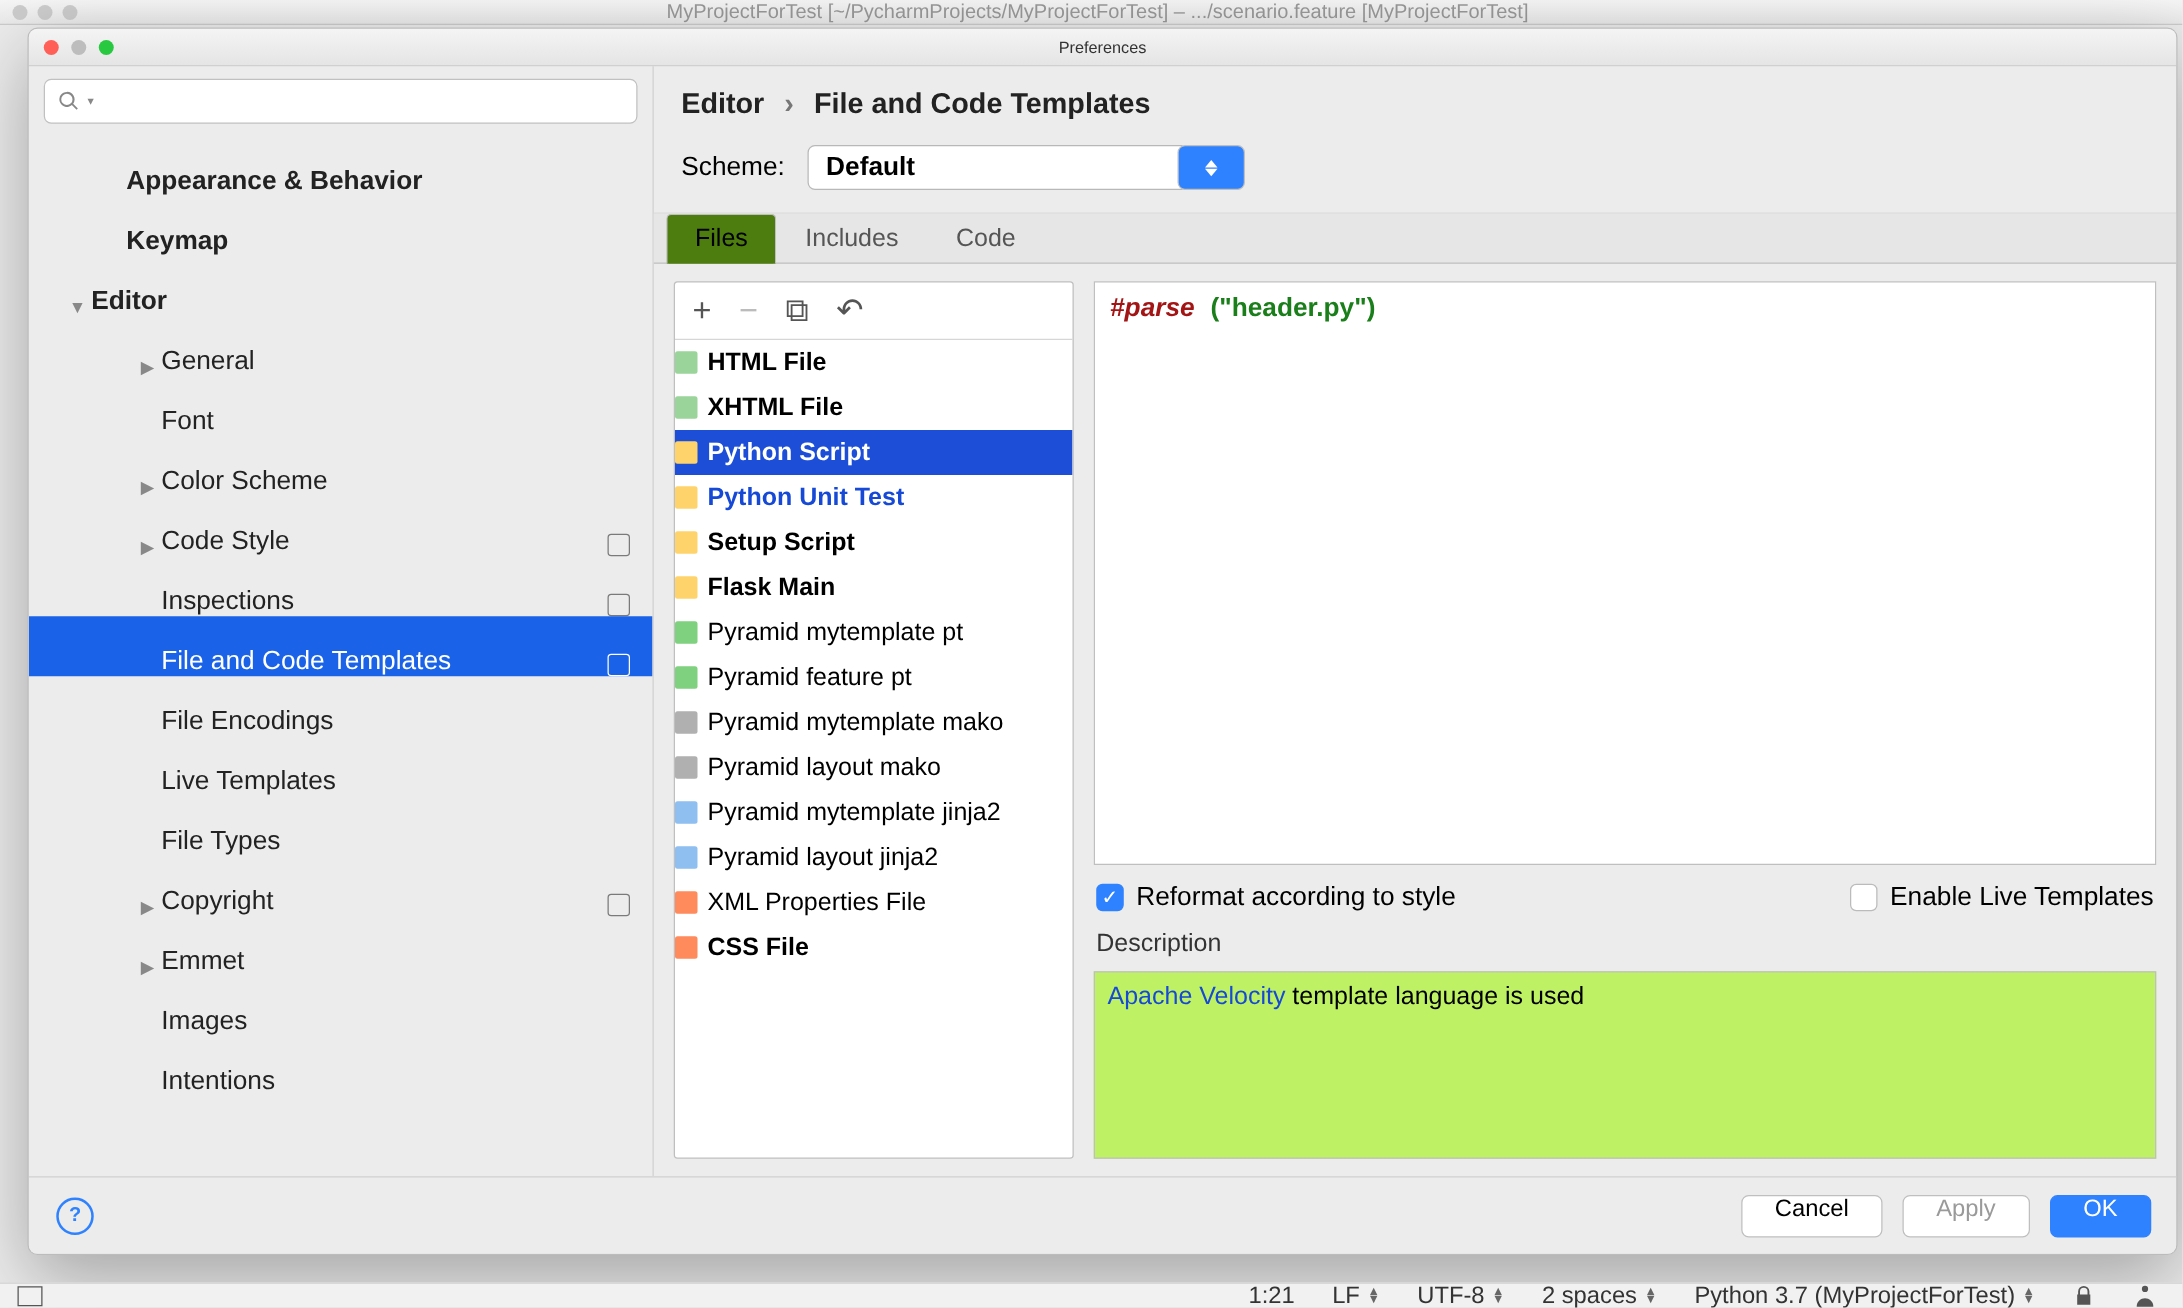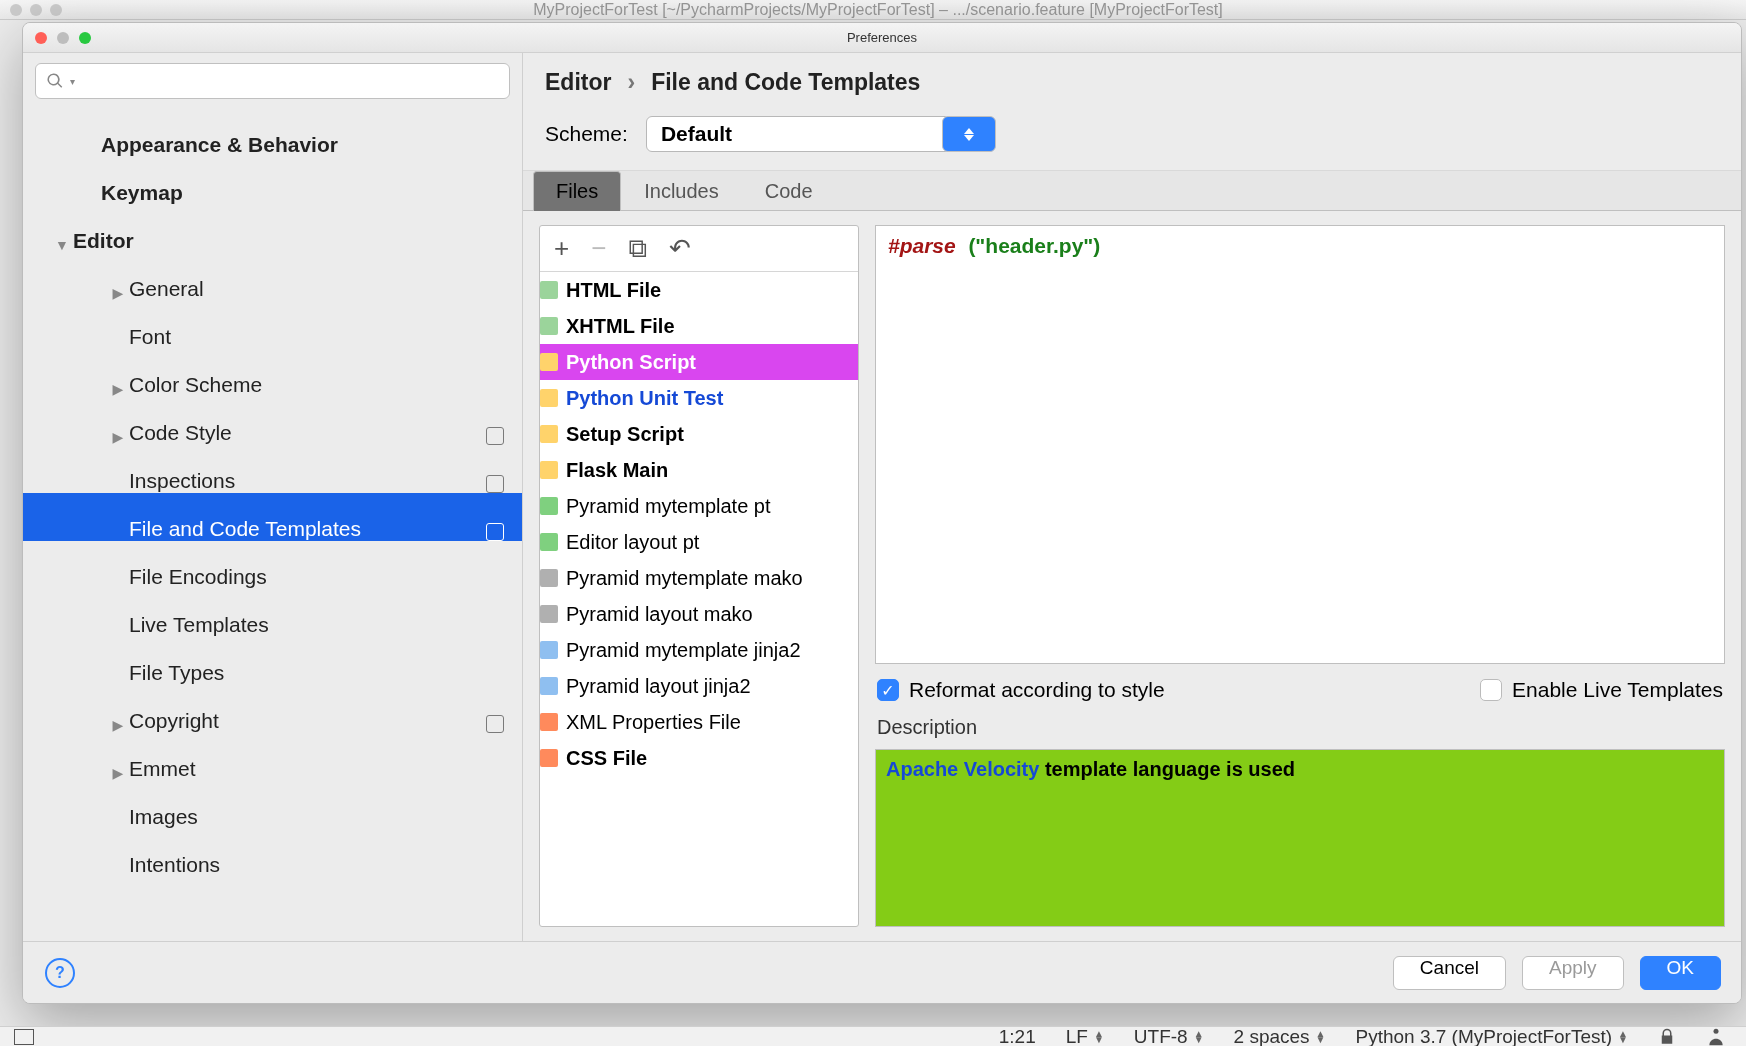--- a/index.html
+++ b/index.html
@@ -47,45 +47,45 @@
 .scheme-row{display:flex; align-items:center; gap:18px; padding:16px 22px 18px; border-bottom:1px solid #d9d9d9; font-size:21px;}
 .scheme-select{display:flex; align-items:center;}
 .scheme-select .box{height:36px; border:1px solid #b8b8b8; background:#fff; border-radius:6px 0 0 6px; padding:0 14px; display:flex; align-items:center; font-weight:700; min-width:300px;}
 .scheme-select .btn{height:36px; width:30px; background:#2f82ff; border-radius:6px; margin-left:-4px; display:flex; flex-direction:column; align-items:center; justify-content:center; gap:1px;}
 .scheme-select .btn::before,.scheme-select .btn::after{content:""; border-left:5px solid transparent; border-right:5px solid transparent;}
 .scheme-select .btn::before{border-bottom:6px solid #fff;}
 .scheme-select .btn::after{border-top:6px solid #fff;}
 
 .tabs{display:flex; border-bottom:1px solid #bfbfbf; padding-left:10px; background:#e6e6e6;}
 .tab{padding:8px 22px; font-size:20px; color:#555; border:1px solid transparent; border-bottom:none; margin-bottom:-1px; cursor:default;}
-.tab.active{background:#737373; border-color:#bfbfbf; border-radius:4px 4px 0 0; color:#000;}
+.tab.active{background:#4d7c0f; border-color:#bfbfbf; border-radius:4px 4px 0 0; color:#000;}
 
 .content{flex:1; display:flex; gap:16px; padding:14px 16px; min-height:0;}
 .list-panel{width:320px; display:flex; flex-direction:column; border:1px solid #bfbfbf; background:#fff; border-radius:3px; min-height:0;}
 .toolbar{height:46px; border-bottom:1px solid #d6d6d6; display:flex; align-items:center; gap:22px; padding:0 14px; color:#555;}
 .toolbar span{font-size:26px; cursor:default;}
 .tmpl-list{flex:1; overflow:auto;}
 .tmpl-row{height:36px; display:flex; align-items:center; padding:0 0; gap:8px; font-size:20px; white-space:nowrap; overflow:hidden;}
 .fi{width:18px;height:18px; border-radius:2px; display:inline-block; flex-shrink:0;}
 .fi.h{background:#9bd49b;} .fi.p{background:#ffd36b;} .fi.c{background:#7fd07f;} .fi.m{background:#b0b0b0;} .fi.j{background:#8fbff0;} .fi.x{background:#ff8a5c;}
 .tmpl-row.bold{font-weight:700;}
 .tmpl-row.mod{color:#1549d6; font-weight:700;}
-.tmpl-row.sel{background:#d946ef; color:#fff;}
+.tmpl-row.sel{background:#1d4ed8; color:#fff;}
 
 .right-col{flex:1; display:flex; flex-direction:column; min-width:0; gap:10px;}
 .editor{flex:1; border:1px solid #bfbfbf; background:#fff; padding:8px 12px; font-family: Menlo, monospace; font-size:21px; white-space:pre; overflow:auto;}
 .kw{color:#a31515; font-style:italic; font-weight:700;}
 .str{color:#1a7f1a; font-weight:700;}
 
 .opts{display:flex; align-items:center; gap:36px; font-size:21px; padding:4px 2px;}
 .chk{width:22px;height:22px; border-radius:5px; border:1px solid #bbb; display:inline-flex; align-items:center; justify-content:center; background:#fff;}
 .chk.checked{background:#2f82ff; border-color:#2f82ff; color:#fff; font-size:16px;}
 
 .desc-label{font-size:20px; color:#333; padding-left:2px;}
-.desc-box{height:178px; border:1px solid #bfbfbf; background:#84cc16; padding:8px 10px; font-size:20px;font-weight:bold;}
+.desc-box{height:150px; border:1px solid #bfbfbf; background:#bef264; padding:8px 10px; font-size:20px;}
 .desc-box a{color:#1549d6; text-decoration:none;}
 
 
 .dialog-footer{height:62px; border-top:1px solid #cfcfcf; display:flex; align-items:center; justify-content:flex-end; gap:16px; padding:0 20px; background:#ececec; position:relative;}
 .help{position:absolute; left:22px; width:30px;height:30px; border:2px solid #2f82ff; border-radius:50%; display:flex; align-items:center; justify-content:center; color:#2f82ff; font-weight:700;}
 .btn{height:34px; padding:0 26px; border-radius:6px; font-size:19px; border:1px solid #bfbfbf; background:#fff; cursor:default;}
 .btn.disabled{color:#9a9a9a;}
 .btn.primary{background:#2f82ff; color:#fff; border-color:#2f82ff;}
 
 
@@ -256,21 +256,21 @@
               <div class="tmpl-row bold">
                 <span class="fi p"></span>
                 <span>Flask Main</span>
               </div>
               <div class="tmpl-row">
                 <span class="fi c"></span>
                 <span>Pyramid mytemplate pt</span>
               </div>
               <div class="tmpl-row">
                 <span class="fi c"></span>
-                <span>Editor layout pt</span>
+                <span>Pyramid feature pt</span>
               </div>
               <div class="tmpl-row">
                 <span class="fi m"></span>
                 <span>Pyramid mytemplate mako</span>
               </div>
               <div class="tmpl-row">
                 <span class="fi m"></span>
                 <span>Pyramid layout mako</span>
               </div>
               <div class="tmpl-row">

